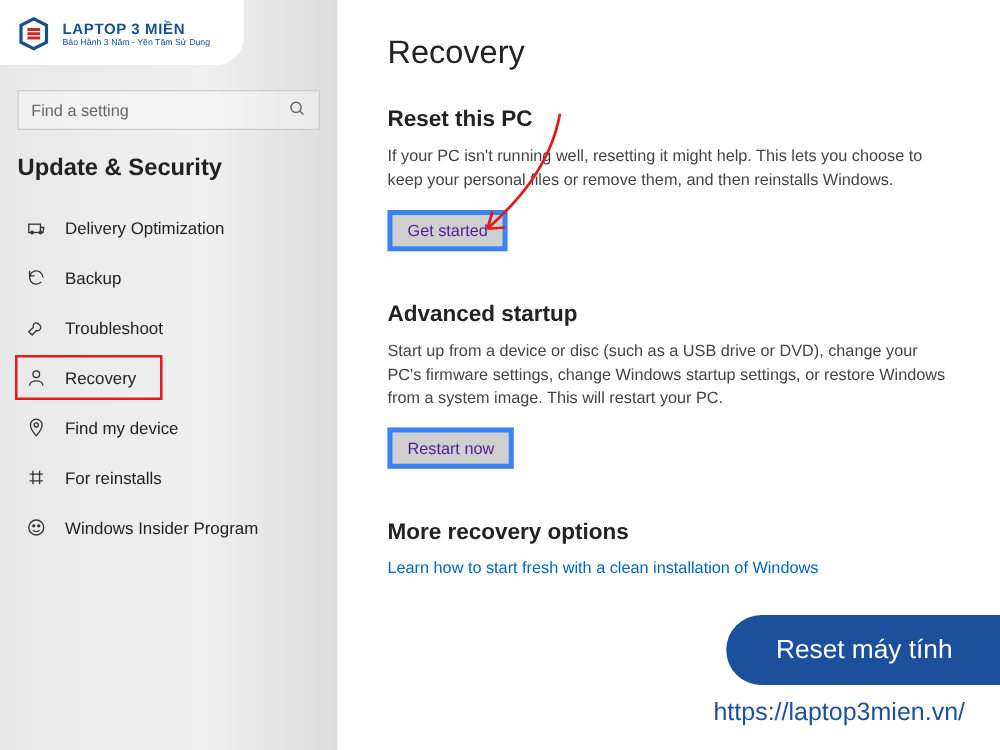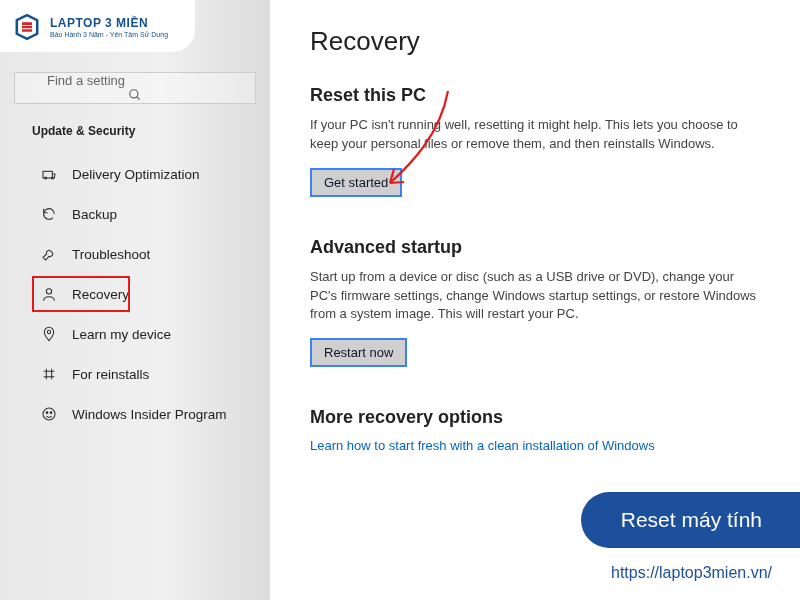--- a/index.html
+++ b/index.html
@@ -50,37 +50,36 @@
 
   .search {
     margin: 20px 14px 10px 14px;
     border: 1px solid #ccc;
     background: rgba(255,255,255,.35);
     display:flex;align-items:center;
     height: 32px;
     padding: 0 10px;
     color:#666;
     font-size:13px;
-    flex-direction:column;
   }
   .search input {
     flex:1;border:none;background:transparent;outline:none;
     font-size:13px;color:#333;
   }
   .search input::placeholder{color:#666;}
   .search .sicon { font-size:13px;color:#666;}
 
   .section-title {
     font-weight:600;
-    font-size:12px;
+    font-size:19px;
     color:#222;
-    padding: 10px 14px 16px 32px;
-  }
-
-  .nav { list-style:none;padding-left:20px; }
+    padding: 10px 14px 16px 14px;
+  }
+
+  .nav { list-style:none; }
   .nav li {
     display:flex;align-items:center;gap:14px;
     padding: 10px 14px 10px 20px;
     font-size:13.5px;
     color:#222;
     cursor:pointer;
     min-height: 40px;
   }
   .nav li .nicon {
     width:18px;height:18px;display:inline-flex;align-items:center;justify-content:center;
@@ -116,24 +115,24 @@
   .section p {
     font-size: 13px;
     color:#444;
     line-height: 1.45;
     margin-bottom: 14px;
     max-width: 460px;
   }
   .btn {
     display:inline-block;
     background:#cfcfcf;
-    border:2px solid #3b82f6;
+    border:4px solid #3b82f6;
     padding: 5px 12px;
     font-size: 13px;
-    color:#0f172a;
+    color:#4c1d95;
     cursor:pointer;
   }
   .section { margin-bottom: 40px; }
   .link {
     color:#0067c0;
     font-size: 13px;
     cursor:pointer;
   }
 
   .arrow-annot {
@@ -154,21 +153,21 @@
     font-size:21px;
     font-weight:500;
     padding: 16px 38px 16px 40px;
     border-radius: 34px 0 0 34px;
   }
   .footer-url {
     position:absolute;
     right: 28px;
     bottom: 18px;
     color:#1c4f9c;
-    font-size: 16px;
+    font-size: 20px;
   }
 </style>
 </head>
 <body>
 
 <div class="app">
   <aside class="sidebar">
     <div class="logo-wrap">
       <div class="logo">
         <span class="logo-mark">
@@ -236,21 +235,21 @@
         </span>
         <span>Recovery</span>
       </li>
       <li>
         <span class="nicon">
           <svg width="16" height="16" viewBox="0 0 24 24" fill="none" stroke="#333" stroke-width="1.6">
               <path d="M12 2a7 7 0 017 7c0 5-7 13-7 13S5 14 5 9a7 7 0 017-7z"></path>
               <circle cx="12" cy="9" r="2.5"></circle>
             </svg>
         </span>
-        <span>Learn my device</span>
+        <span>Find my device</span>
       </li>
       <li>
         <span class="nicon">
           <svg width="16" height="16" viewBox="0 0 24 24" fill="none" stroke="#333" stroke-width="1.6">
               <path d="M8 4v16M16 4v16M4 8h16M4 16h16"></path>
             </svg>
         </span>
         <span>For reinstalls</span>
       </li>
       <li>

